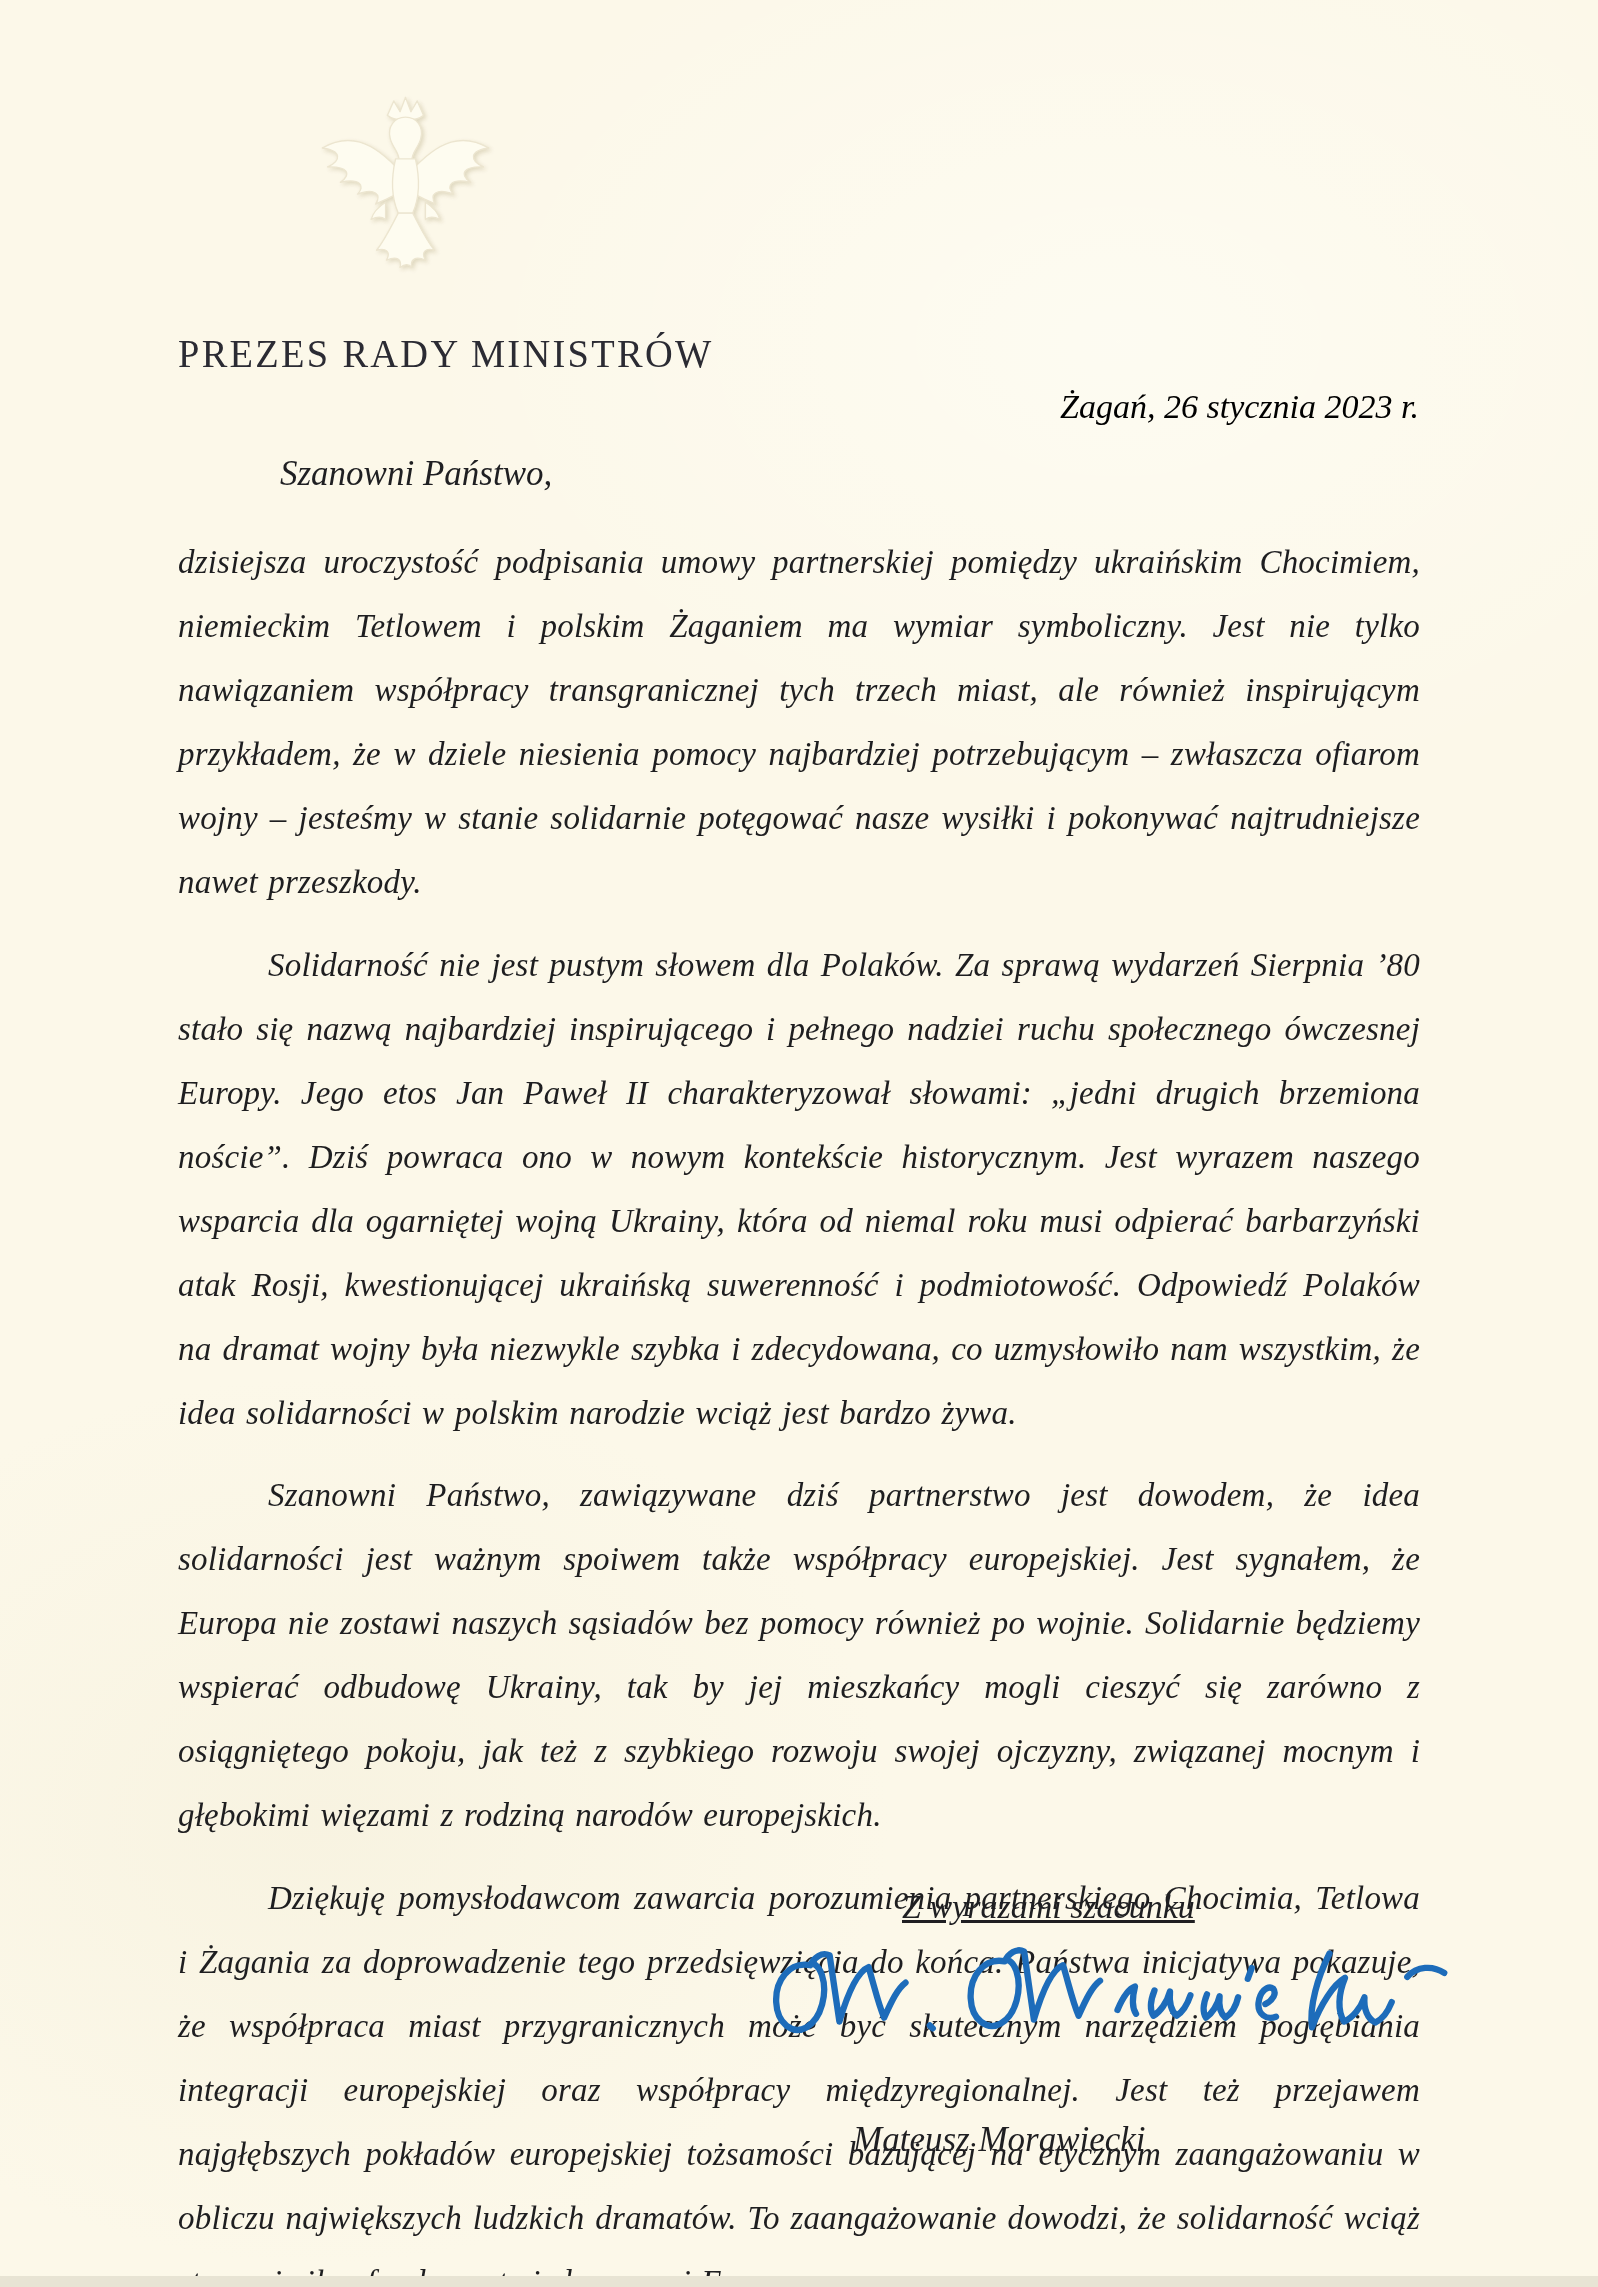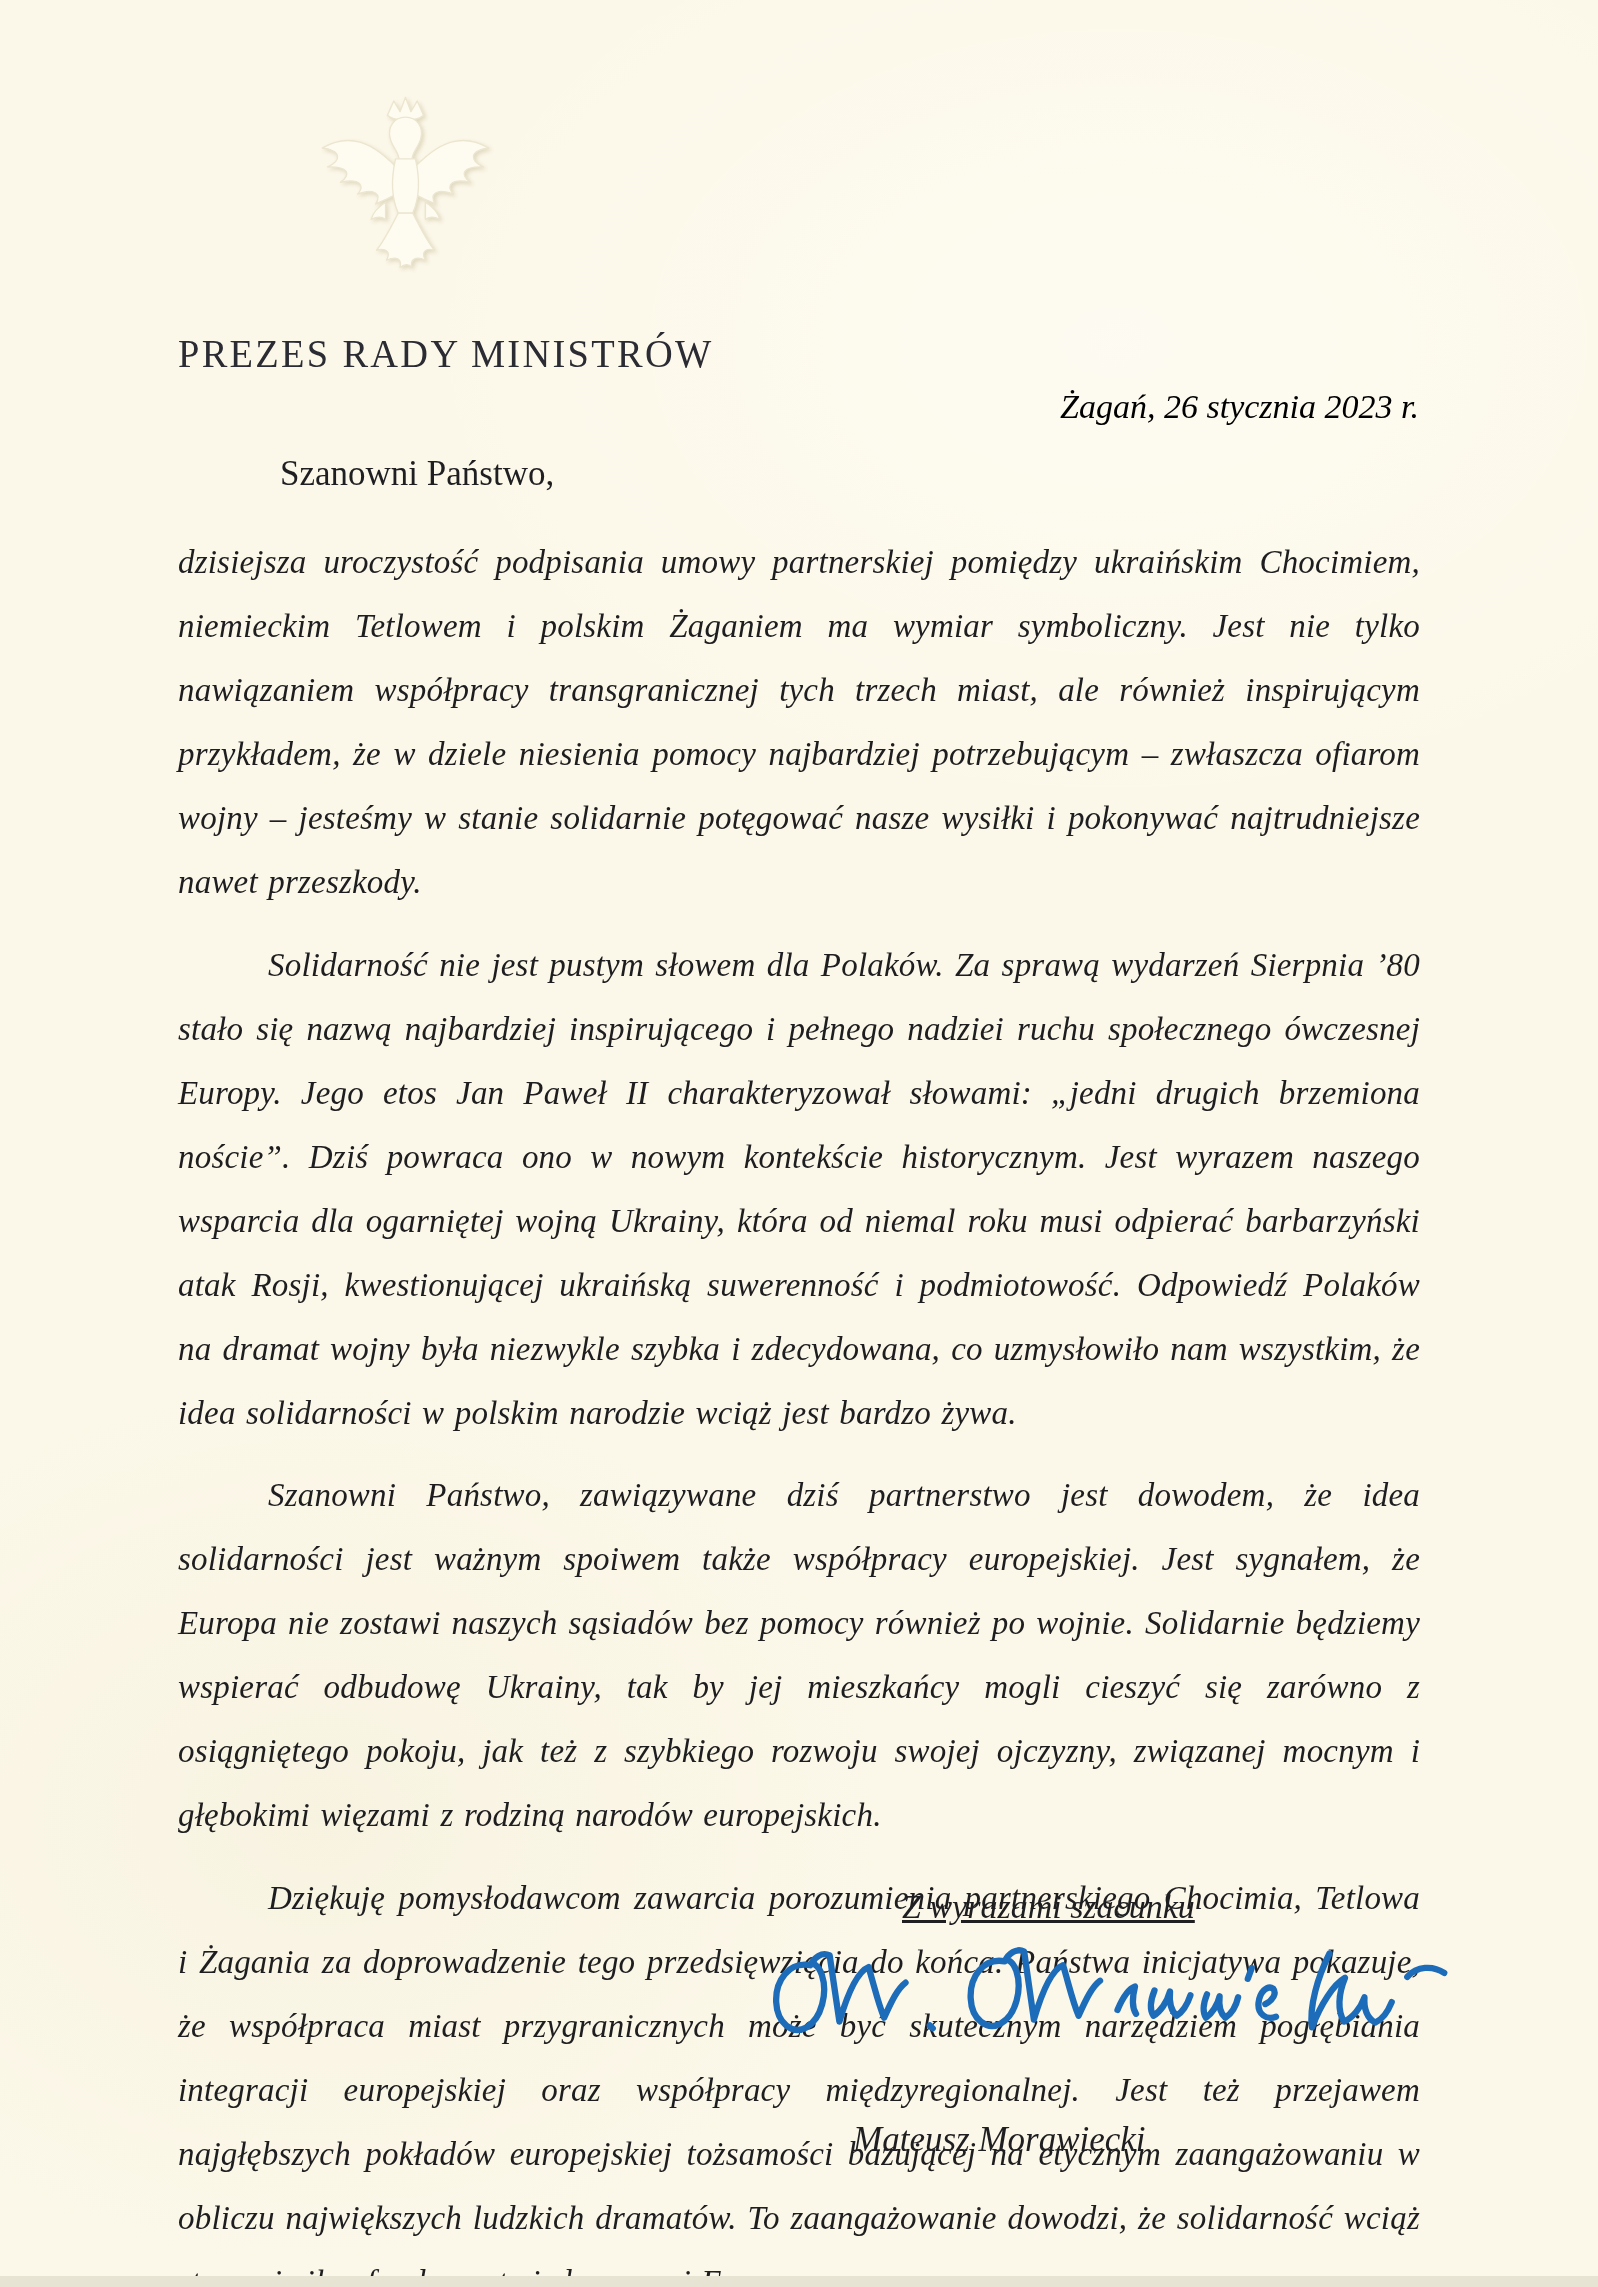--- a/index.html
+++ b/index.html
@@ -47,20 +47,21 @@
   .dateline {
     position: absolute;
     top: 388px; right: 179px;
     font-style: italic;
     font-size: 34px;
     color: #000000;
   }
   .salutation {
     position: absolute;
     left: 280px; top: 454px;
+    font-style: italic;
     font-size: 35px;
   }
   .body-text {
     position: absolute;
     left: 178px; top: 530px;
     width: 1242px;
     font-style: italic;
     font-size: 33px;
     line-height: 64px;
     text-align: justify;

